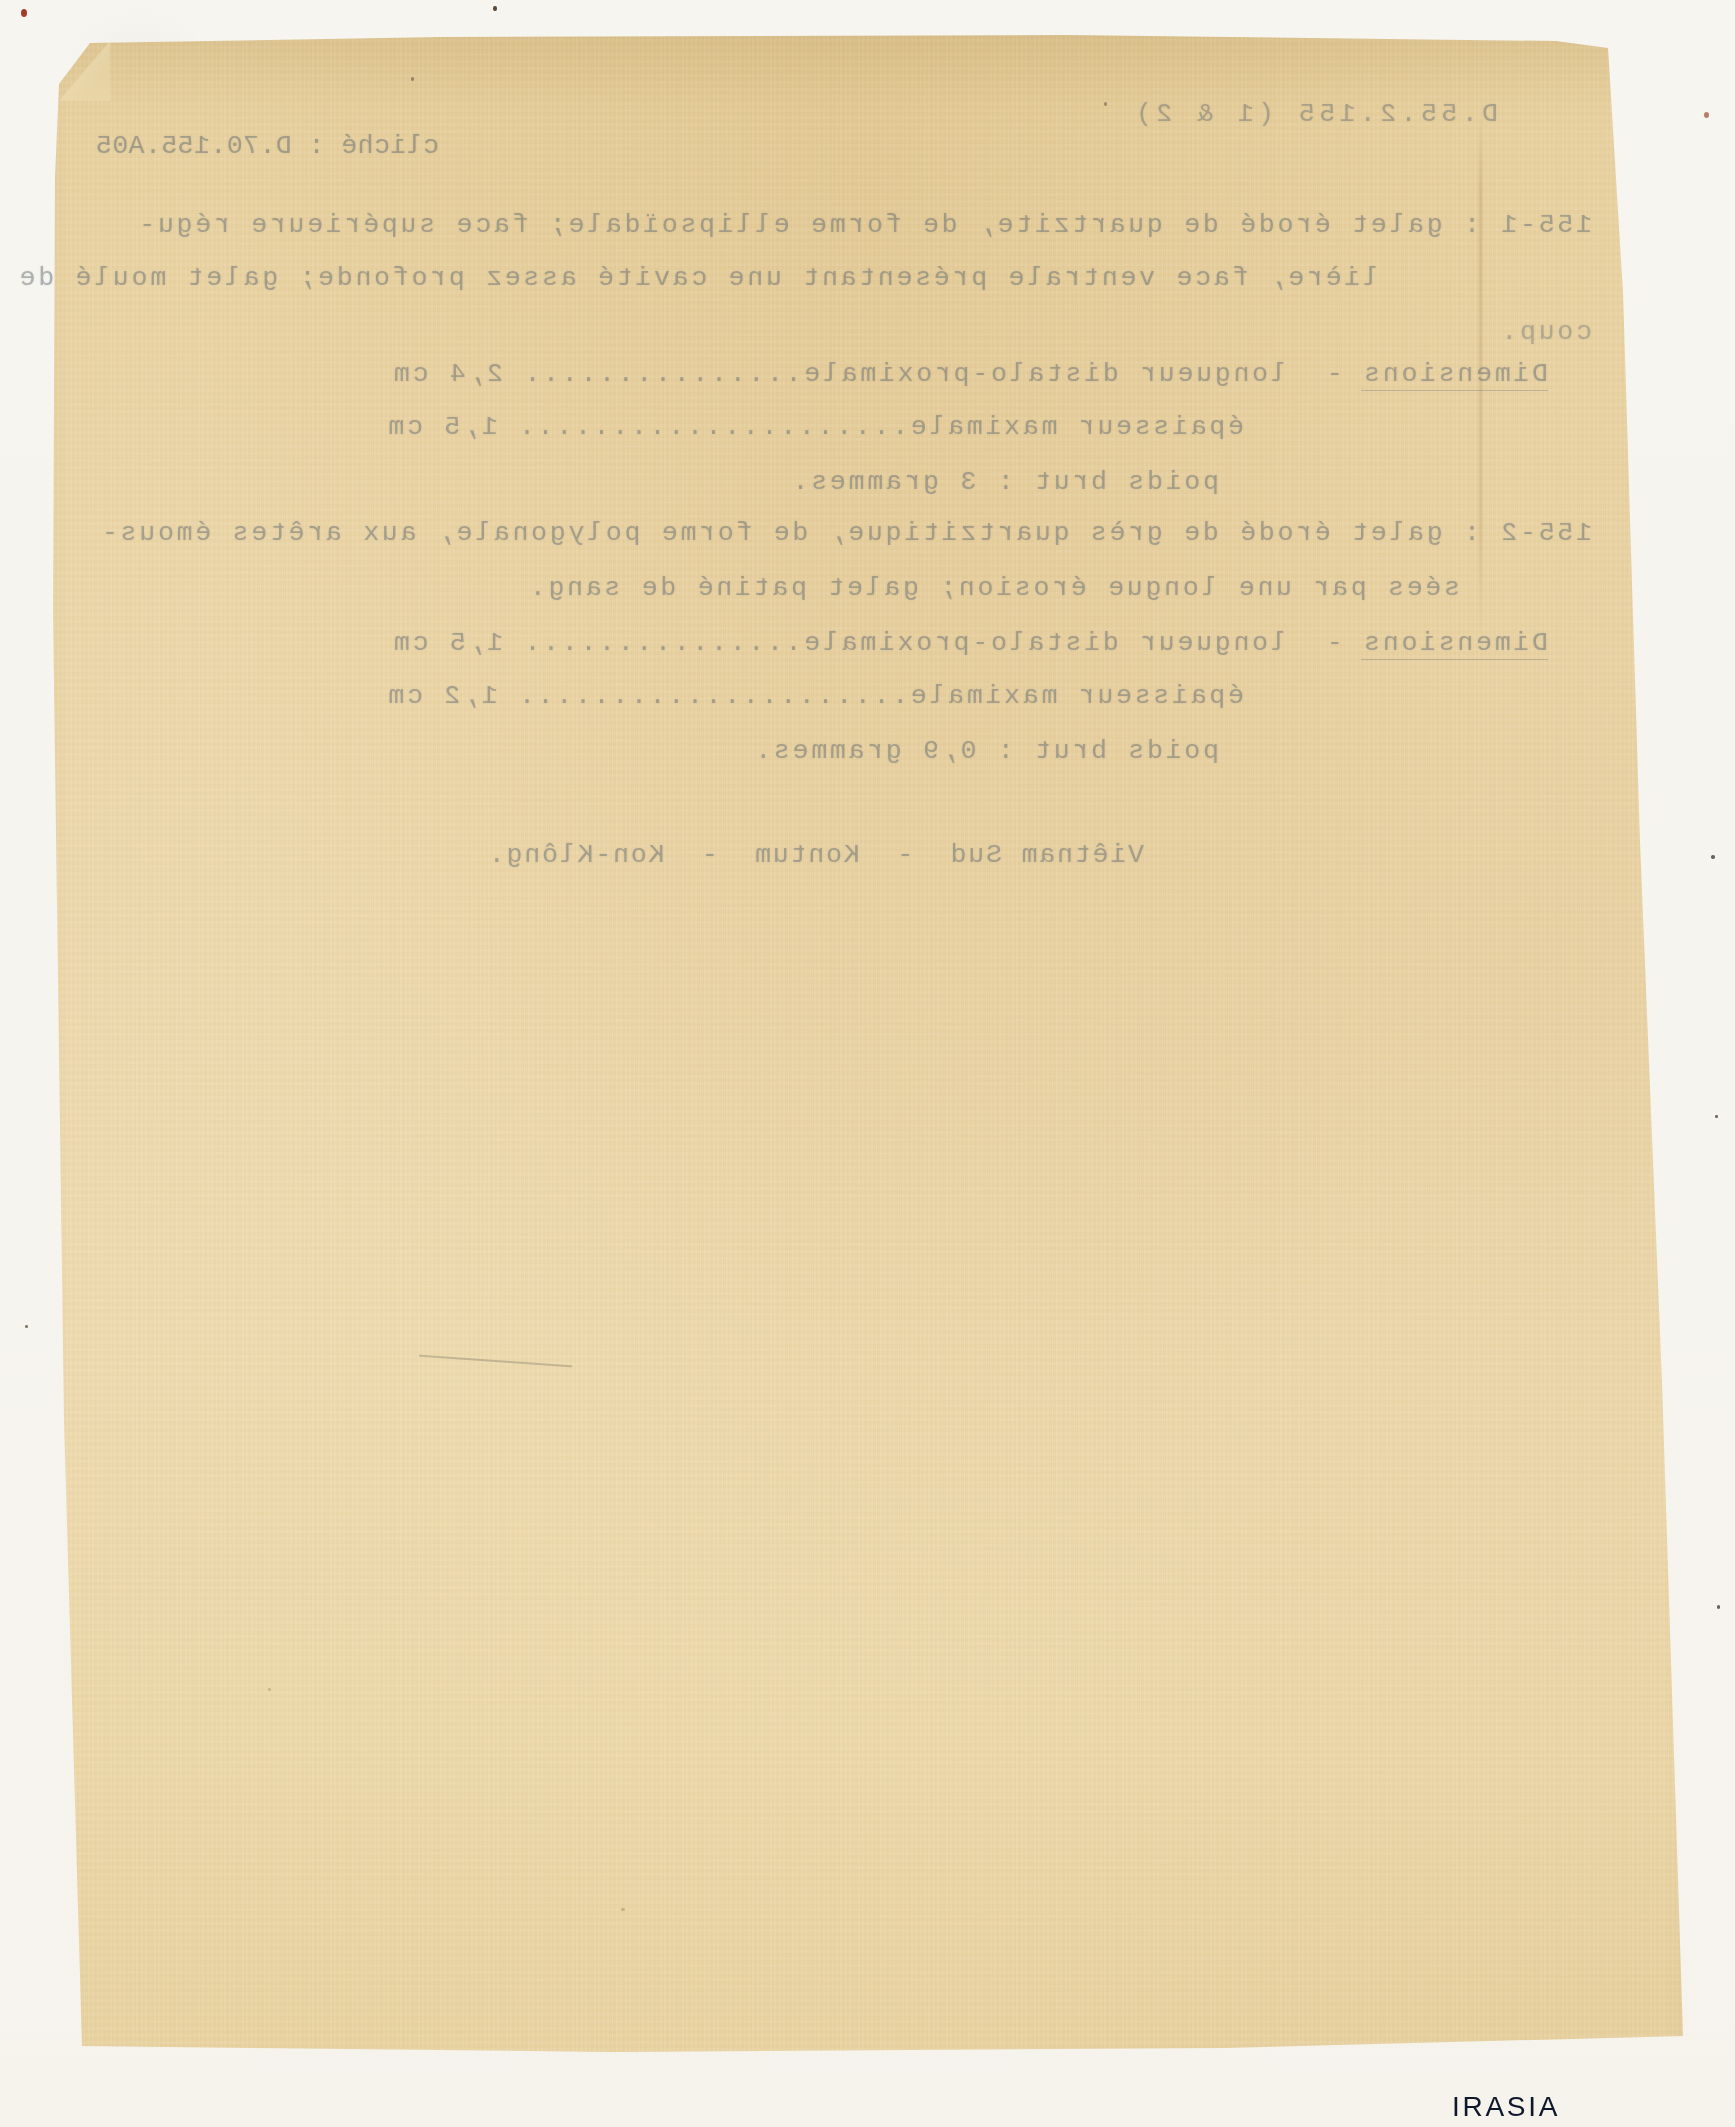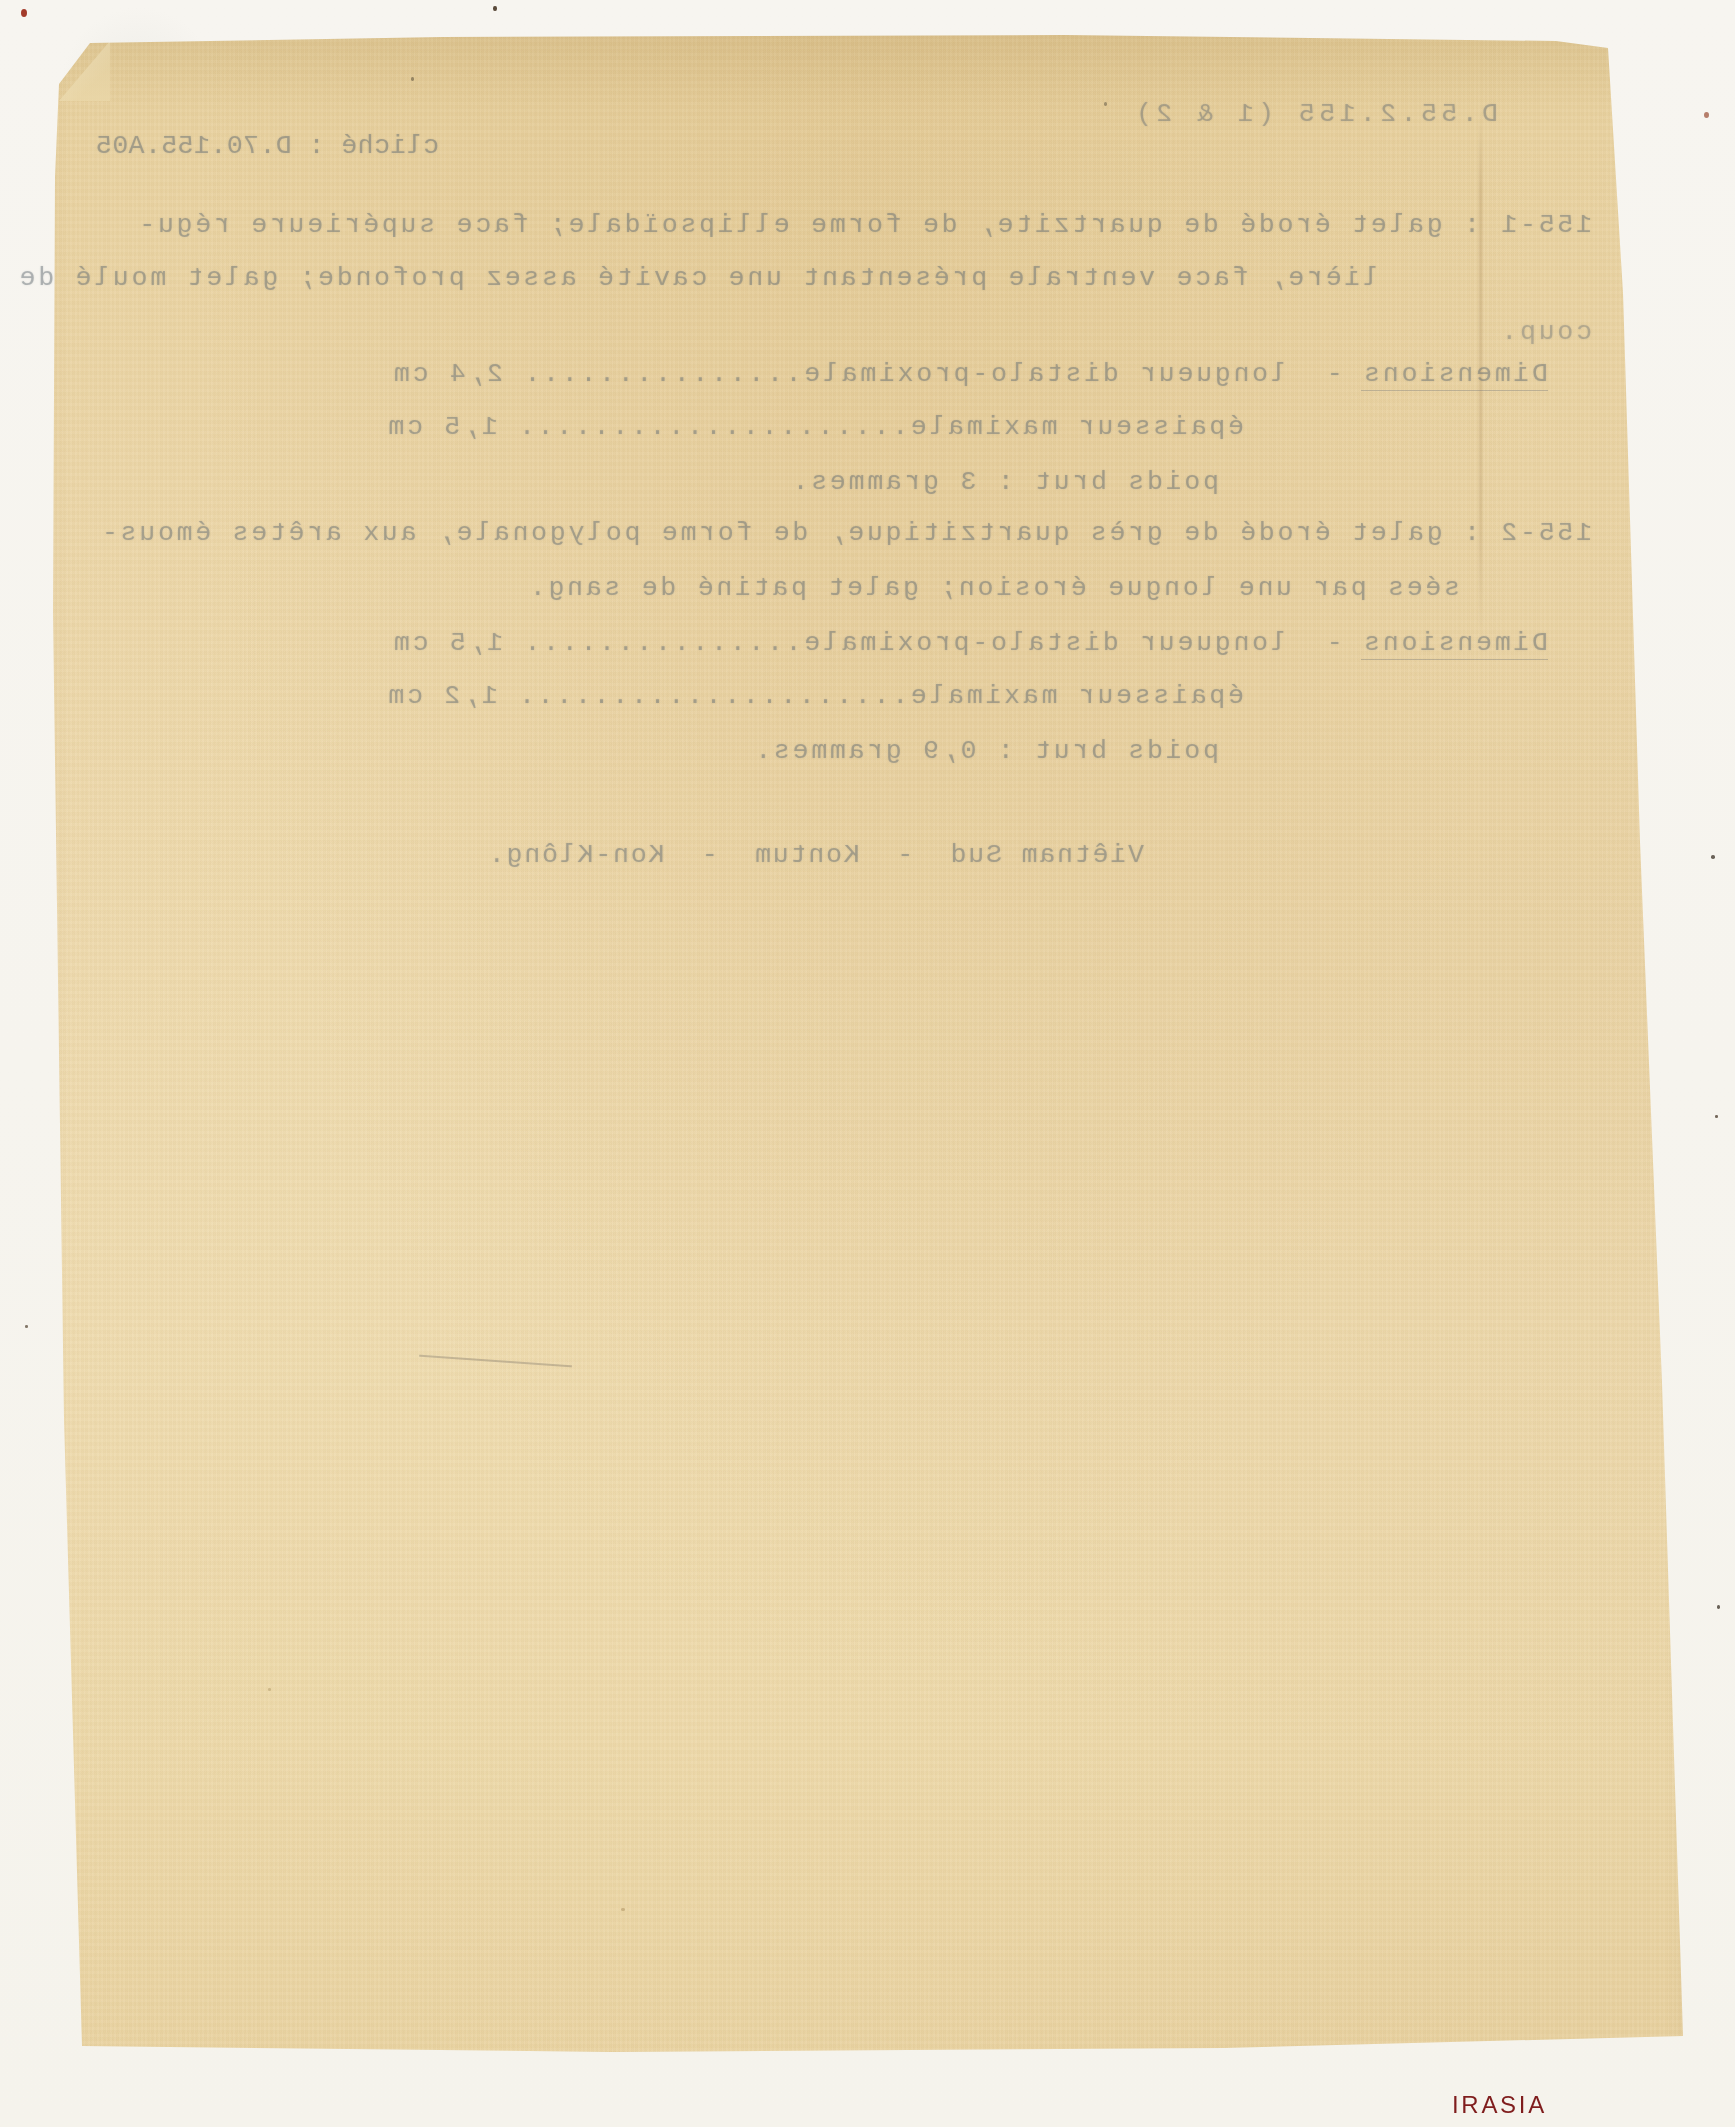--- a/index.html
+++ b/index.html
@@ -85,22 +85,22 @@
   .p2l1{left:97px;top:483px;}
   .p2l2{left:229px;top:538px;}
   .d2r1{left:141px;top:593px;}
   .d2r2{left:445px;top:646px;}
   .d2w {left:470px;top:701px;}
   .loc {left:545px;top:805px;letter-spacing:1.8px;}
   .u{border-bottom:1.8px solid rgba(95,104,112,.32);padding-bottom:0.9px;}
   
   .watermark{
     position:absolute;left:1452px;top:2091px;
-    font-family:"Liberation Sans",sans-serif;font-size:24px;
-    letter-spacing:2.7px;color:#7f1d1d;
+    font-family:"Liberation Sans",sans-serif;font-size:28px;
+    letter-spacing:2.7px;color:#0f172a;
   }
 </style>
 </head>
 <body>
 
 <div class="paper">
   <div class="fold"></div>
   <div class="crease-right"></div>
   <div class="pencil-mark"></div>
 </div>

